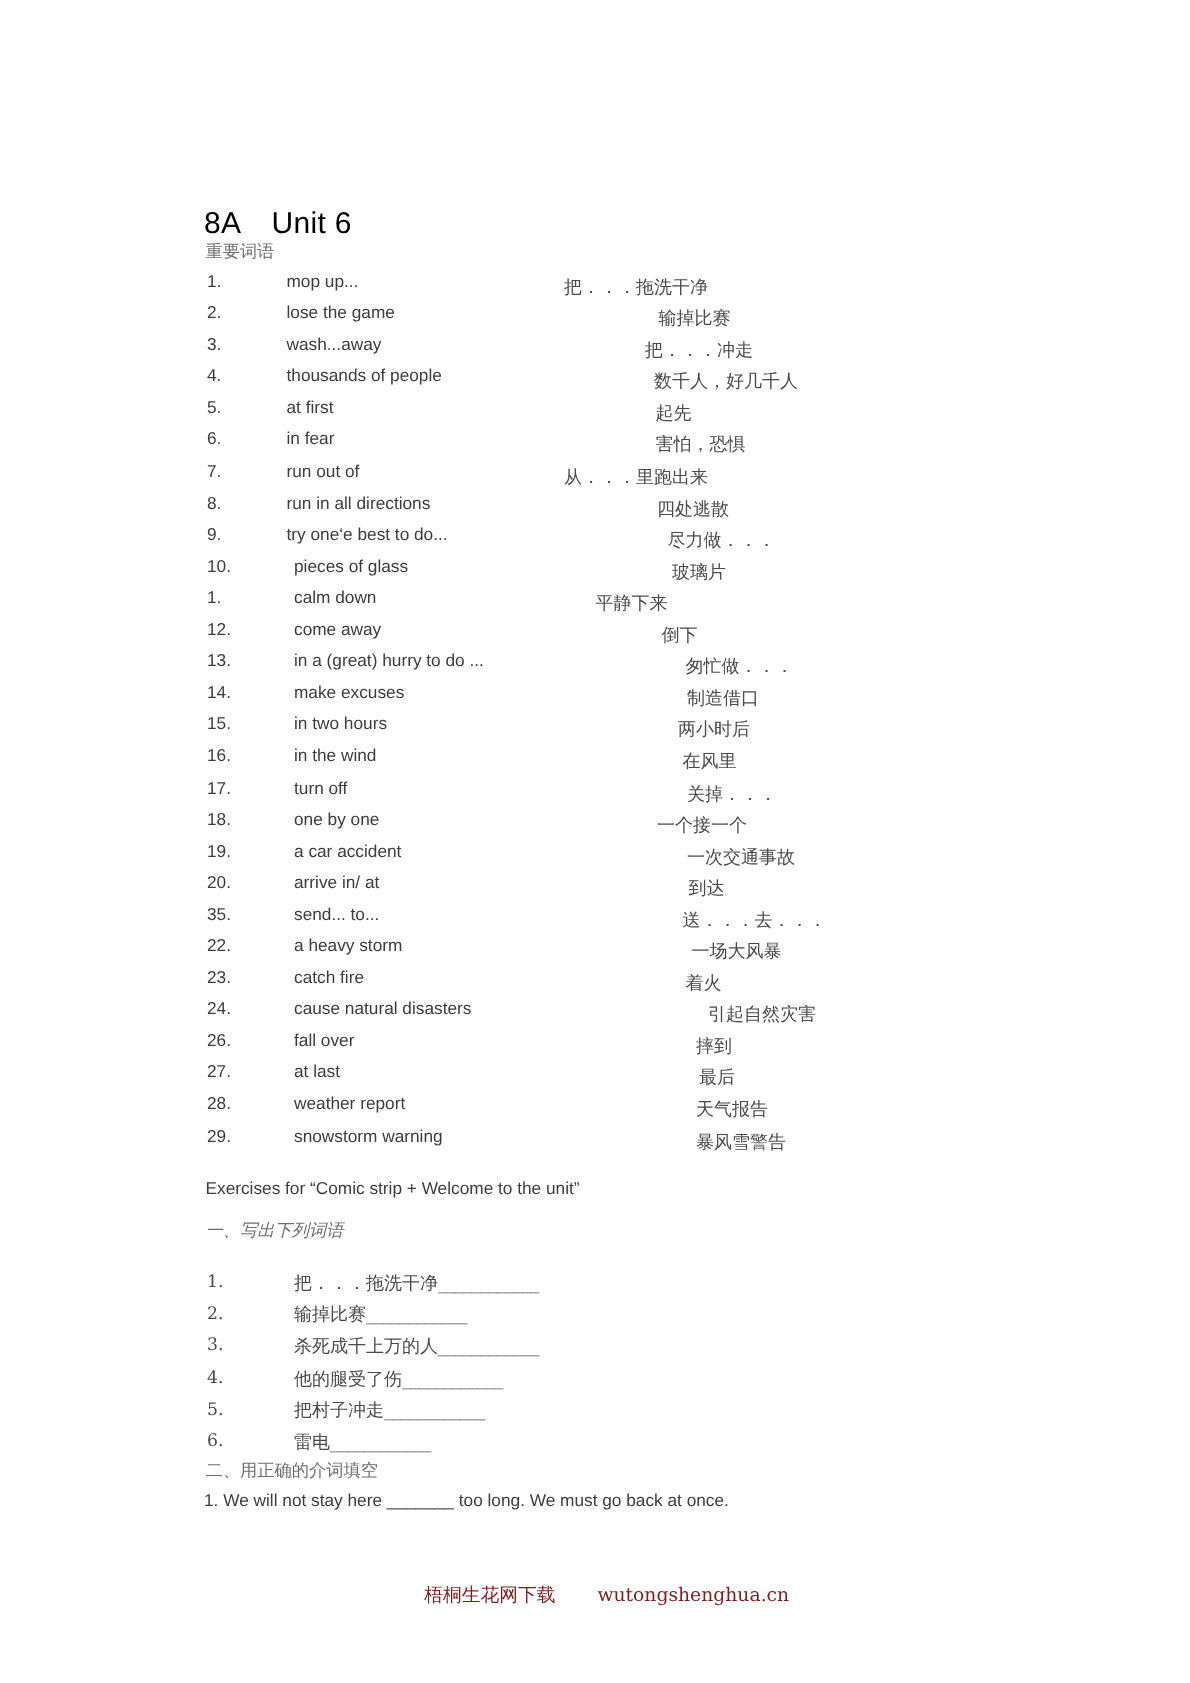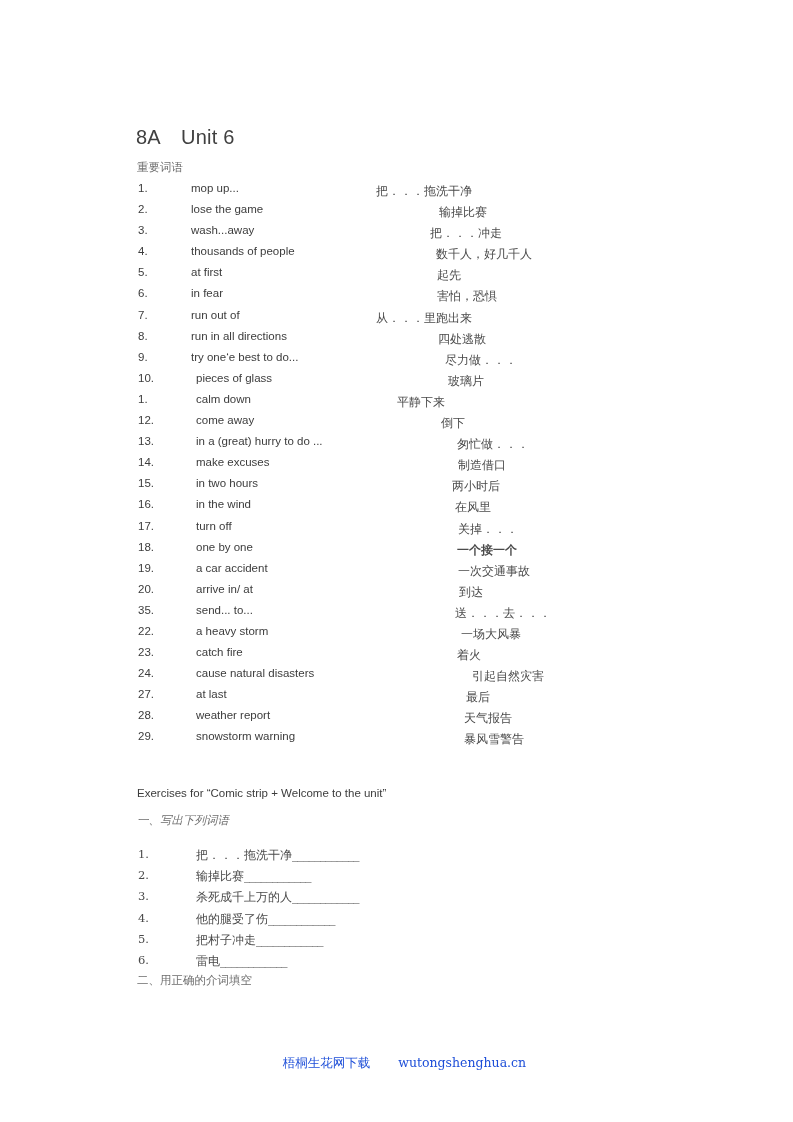--- a/index.html
+++ b/index.html
@@ -19,23 +19,23 @@
     position: absolute;
     left: 0; top: 0;
     width: 793px;
     height: 1122px;
     overflow: hidden;
   }
 
   .doc-title {
     position: absolute;
     left: 136px;
-    top: 126px;
+    top: 138px;
     font-size: 20px;
-    color: #404040;
+    color: #000000;
     letter-spacing: 0.2px;
     white-space: pre;
   }
 
   .subheading {
     position: absolute;
     left: 137px;
     top: 160px;
     font-size: 11.5px;
     color: #707070;
@@ -136,21 +136,21 @@
 
   
   .footer {
     position: absolute;
     left: 0;
     top: 1040px;
     width: 793px;
     text-align: center;
     font-family: "DejaVu Serif", "Liberation Serif", serif;
     font-size: 12.5px;
-    color: #1d4ed8;
+    color: #7f1d1d;
     white-space: pre;
   }
   .footer-site {
     margin-left: 28px;
   }
 </style>
 </head>
 <body>
 
 <div class="page">
@@ -240,21 +240,21 @@
         <span class="vocab-cn" style="left: 455px;">在风里</span>
       </div>
       <div class="vocab-row">
         <span class="vocab-num">17.</span>
         <span class="vocab-en" style="left: 196px;">turn off</span>
         <span class="vocab-cn" style="left: 458px;">关掉．．．</span>
       </div>
       <div class="vocab-row">
         <span class="vocab-num">18.</span>
         <span class="vocab-en" style="left: 196px;">one by one</span>
-        <span class="vocab-cn" style="left: 457px; font-weight: bold;">一个接一个</span>
+        <span class="vocab-cn" style="left: 438px;">一个接一个</span>
       </div>
       <div class="vocab-row">
         <span class="vocab-num">19.</span>
         <span class="vocab-en" style="left: 196px;">a car accident</span>
         <span class="vocab-cn" style="left: 458px;">一次交通事故</span>
       </div>
       <div class="vocab-row">
         <span class="vocab-num">20.</span>
         <span class="vocab-en" style="left: 196px;">arrive in/ at</span>
         <span class="vocab-cn" style="left: 459px;">到达</span>
@@ -273,20 +273,25 @@
         <span class="vocab-num">23.</span>
         <span class="vocab-en" style="left: 196px;">catch fire</span>
         <span class="vocab-cn" style="left: 457px;">着火</span>
       </div>
       <div class="vocab-row">
         <span class="vocab-num">24.</span>
         <span class="vocab-en" style="left: 196px;">cause natural disasters</span>
         <span class="vocab-cn" style="left: 472px;">引起自然灾害</span>
       </div>
       <div class="vocab-row">
+        <span class="vocab-num">26.</span>
+        <span class="vocab-en" style="left: 196px;">fall over</span>
+        <span class="vocab-cn" style="left: 464px;">摔到</span>
+      </div>
+      <div class="vocab-row">
         <span class="vocab-num">27.</span>
         <span class="vocab-en" style="left: 196px;">at last</span>
         <span class="vocab-cn" style="left: 466px;">最后</span>
       </div>
       <div class="vocab-row">
         <span class="vocab-num">28.</span>
         <span class="vocab-en" style="left: 196px;">weather report</span>
         <span class="vocab-cn" style="left: 464px;">天气报告</span>
       </div>
       <div class="vocab-row">
@@ -321,18 +326,19 @@
         <span class="ex-cn"><span>把村子冲走</span><span class="ex-blank">____________</span></span>
       </div>
       <div class="ex-row">
         <span class="ex-num">6.</span>
         <span class="ex-cn"><span>雷电</span><span class="ex-blank">____________</span></span>
       </div>
     </div>
 
   <div class="ex-section-label" style="top:973px;">二、用正确的介词填空</div>
 
+  <div class="ex-sentence" style="top:995px;">1. We will not stay here _______ too long. We must go back at once.</div>
 
   <div class="footer">
     <span>梧桐生花网下载</span><span class="footer-site">wutongshenghua.cn</span>
   </div>
 
 </div>
 
 </body></html>

